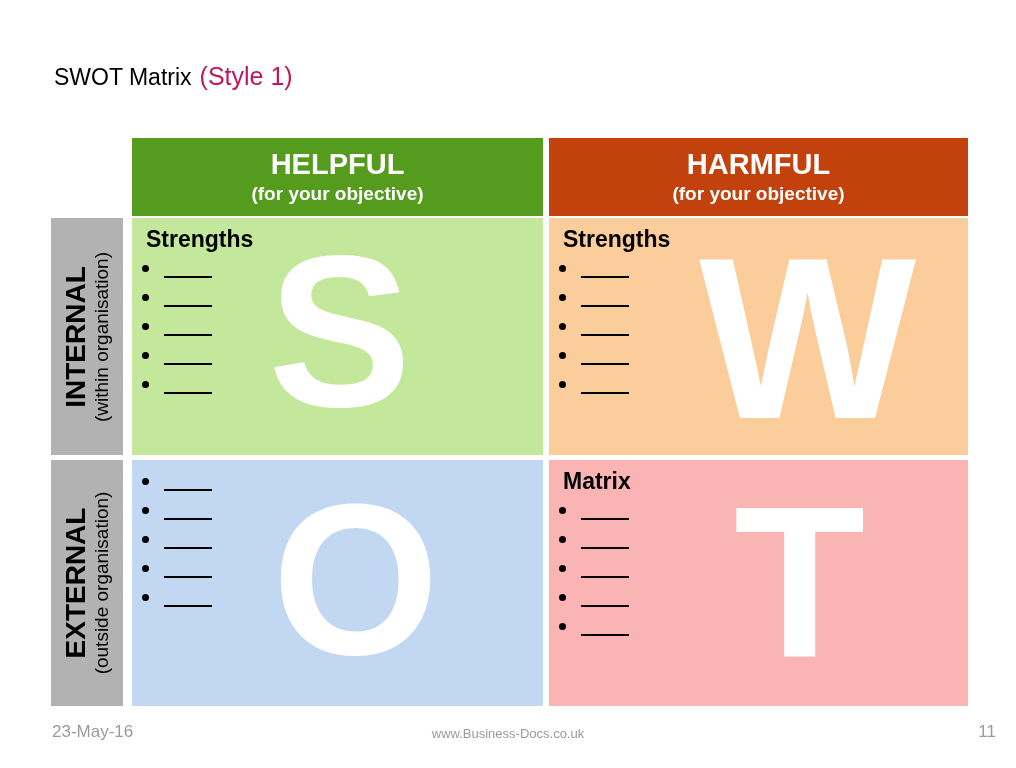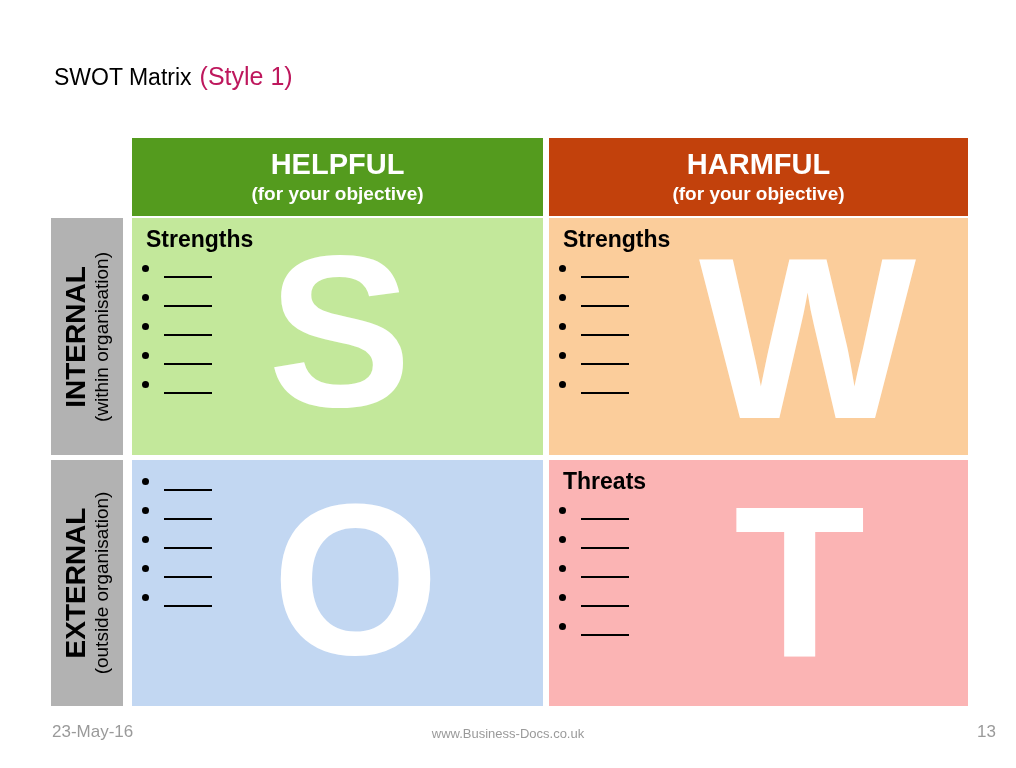--- a/index.html
+++ b/index.html
@@ -316,21 +316,21 @@
         </li>
       <li>
           <span class="bullet-dot"></span>
           <span class="blank-line"></span>
         </li>
     </ul>
   </div>
 
   <div class="quad" id="quad-threats">
     <div class="watermark" id="watermark-t">T</div>
-    <div class="quad-title">Threats</div>
+    <div class="quad-title">Matrix</div>
     <ul class="quad-bullets">
       <li>
           <span class="bullet-dot"></span>
           <span class="blank-line"></span>
         </li>
       <li>
           <span class="bullet-dot"></span>
           <span class="blank-line"></span>
         </li>
       <li>
@@ -346,14 +346,14 @@
           <span class="blank-line"></span>
         </li>
     </ul>
   </div>
 
 </div>
 
 <div id="footer">
   <span id="footer-date">23-May-16</span>
   <span id="footer-site">www.Business-Docs.co.uk</span>
-  <span id="footer-page">13</span>
+  <span id="footer-page">11</span>
 </div>
 
 </body></html>

